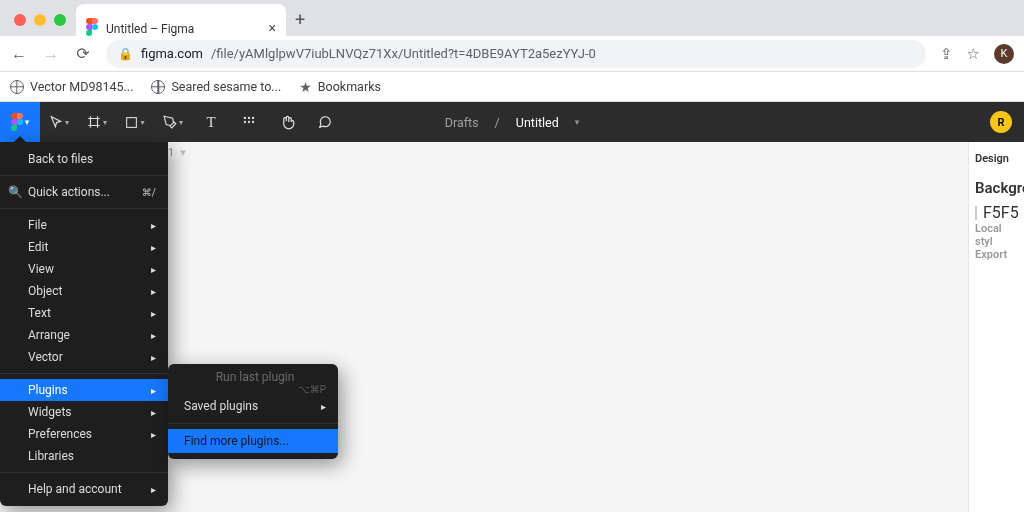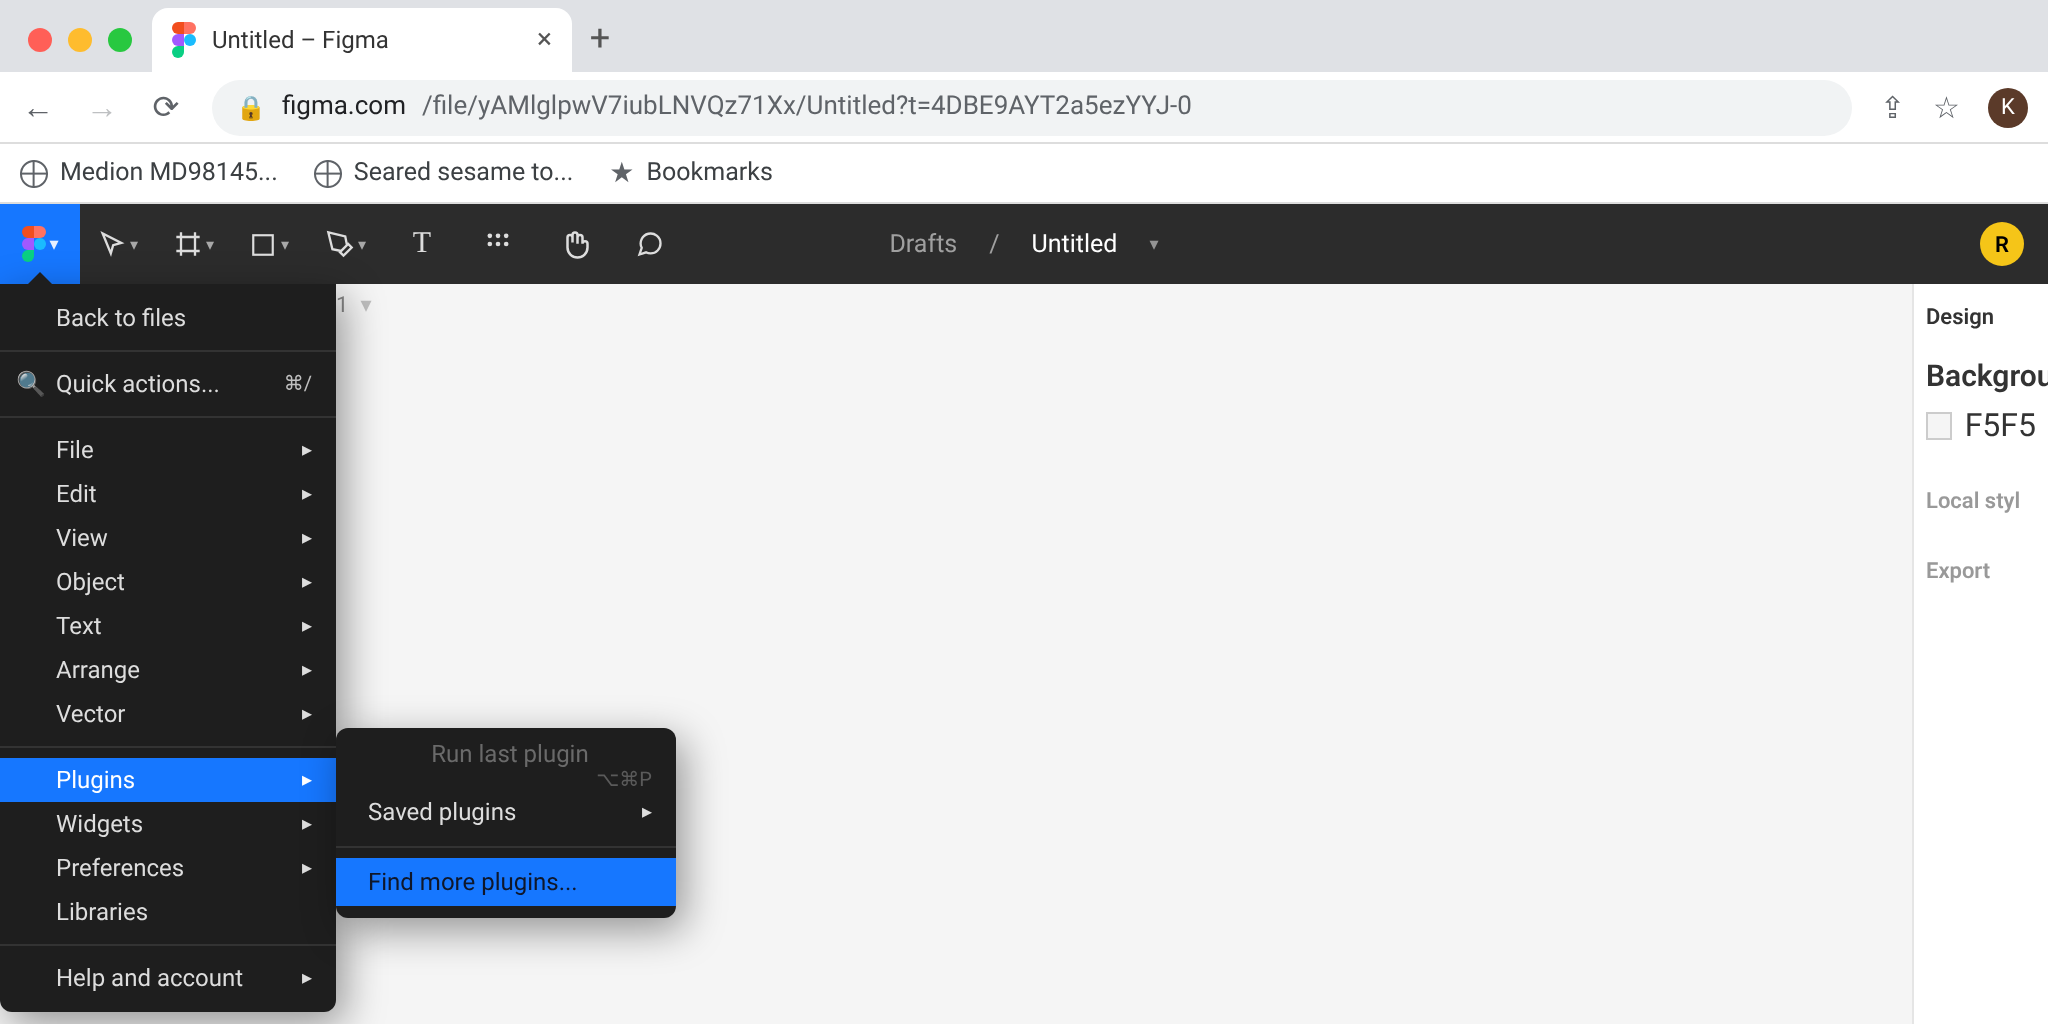--- a/index.html
+++ b/index.html
@@ -2,21 +2,21 @@
 <html><head>
 <meta charset="utf-8">
 <style>
   * { box-sizing: border-box; margin: 0; padding: 0; font-family: -apple-system, BlinkMacSystemFont, "Segoe UI", Roboto, sans-serif; }
   html, body { width: 1024px; height: 512px; overflow: hidden; background: #fff; }
   
   .tab-strip { height: 36px; background: #dfe1e5; display: flex; align-items: flex-end; padding-left: 8px; }
   .traffic { display: flex; gap: 8px; align-items: center; padding: 0 10px 10px 6px; }
   .dot { width: 12px; height: 12px; border-radius: 50%; }
   .dot.red { background: #ff5f57; } .dot.yellow { background: #febc2e; } .dot.green { background: #28c840; }
-  .tab { background: #fff; height: 32px; border-radius: 8px 8px 0 0; display: flex; align-items: center; padding: 0 10px; width: 210px; gap: 8px; font-size: 12px; color: #333; }
+  .tab { background: #fff; height: 32px; border-radius: 8px 8px 0 0; display: flex; align-items: flex-end; padding: 0 10px; width: 210px; gap: 8px; font-size: 12px; color: #333; }
   .tab .close-x { margin-left: auto; font-size: 14px; color: #555; }
   .plus-tab { width: 28px; text-align: center; font-size: 18px; color: #555; padding-bottom: 6px; }
   .addr-bar { height: 36px; background: #fff; border-bottom: 1px solid #ddd; display: flex; align-items: center; padding: 0 10px; gap: 14px; }
   .nav-ico { color: #5f6368; font-size: 16px; width: 18px; text-align: center; }
   .url-field { flex: 1; height: 28px; background: #f1f3f4; border-radius: 14px; display: flex; align-items: center; padding: 0 12px; gap: 8px; font-size: 13px; color: #202124; }
   .url-field .lock { color: #5f6368; font-size: 12px; }
   .url-host { color: #202124; }
   .url-path { color: #5f6368; }
   .right-ico { color: #5f6368; font-size: 15px; }
   .avatar-k { width: 20px; height: 20px; border-radius: 50%; background: #5b3a29; color: #fff; font-size: 11px; display: flex; align-items: center; justify-content: center; }
@@ -33,26 +33,26 @@
   .chev { font-size: 9px; opacity: .9; }
   .tool-btn { width: 38px; height: 100%; display:flex; align-items:center; justify-content:center; gap:2px; color:#ddd; font-size:14px;}
   .tool-btn .mini-chev{ font-size:8px; opacity:.7;}
   .center-crumbs { position:absolute; left:50%; transform:translateX(-50%); display:flex; align-items:center; gap:16px; color:#a0a0a0; font-size:12.5px;}
   .center-crumbs .proj { color:#fff; }
   .right-area { margin-left:auto; padding-right:12px; display:flex; align-items:center; gap:14px;}
   .av-r { width:22px; height:22px; border-radius:50%; background:#f5c518; color:#000; font-size:11px; font-weight:600; display:flex; align-items:center; justify-content:center;}
   
   .workspace { position:relative; height: calc(512px - 36px - 36px - 30px - 40px); background:#f5f5f5; }
   .layers-pane-stub { position:absolute; left:168px; top:4px; font-size:11px; color:#888; display:flex; align-items:center; gap:6px;}
-  .right-panel { position:absolute; right:0; top:0; bottom:0; width:68px; background:#fff; border-left:1px solid #e5e5e5; padding:10px 6px; font-size:11px; color:#333; overflow:hidden;}
+  .right-panel { position:absolute; right:0; top:0; bottom:0; width:56px; background:#fff; border-left:1px solid #e5e5e5; padding:10px 6px; font-size:11px; color:#333; overflow:hidden;}
   .rp-head { font-weight:600; margin-bottom:14px; }
   .rp-lbl { font-weight:600; color:#333; margin:6px 0 6px 0; font-size:15px; }
   .rp-swatch { display:flex; align-items:center; gap:6px; font-size:16px; color:#333;}
   .rp-swatch .sw{ width:14px; height:14px; border:1px solid #ccc; background:#f5f5f5;}
-  .rp-sec { color:#999; font-weight:600; margin-top:22px; font-size:11px;}
+  .rp-sec { color:#999; font-weight:600; font-size:11px;}
   
   .main-menu { position:absolute; left:0; top:0; width:168px; background:#1e1e1e; color:#ddd; font-size:12px; padding:6px 0; border-radius:0 0 6px 6px; box-shadow: 4px 6px 20px rgba(0,0,0,.4); z-index:30;}
   .main-menu .arrow-up { position:absolute; top:-6px; left:14px; width:0; height:0; border-left:6px solid transparent; border-right:6px solid transparent; border-bottom:6px solid #1e1e1e;}
   .mm-row { display:flex; align-items:center; height:22px; padding:0 12px 0 28px; position:relative; white-space:nowrap;}
   .mm-row.hl { background:#1677ff; color:#fff;}
   .mm-row .lead-ico { position:absolute; left:8px; font-size:12px; opacity:.85;}
   .mm-row .tail { margin-left:auto; font-size:10px; opacity:.85;}
   .mm-row .caret { margin-left:auto; font-size:10px;}
   .mm-sep { height:1px; background:#333; margin:5px 0;}
   
@@ -108,21 +108,21 @@
   <span class="right-ico">⇪</span>
   <span class="right-ico">☆</span>
   <div class="avatar-k">
       <span>K</span>
     </div>
 </div>
 
 <div class="bookmarks-bar">
   <div class="bm-item">
       <span class="globe"></span>
-      <span>Medion MD98145...</span>
+      <span>Vector MD98145...</span>
     </div>
   <div class="bm-item">
       <span class="globe"></span>
       <span>Seared sesame to...</span>
     </div>
   <div class="bm-item">
       <span class="star">★</span>
       <span>Bookmarks</span>
     </div>
 </div>

